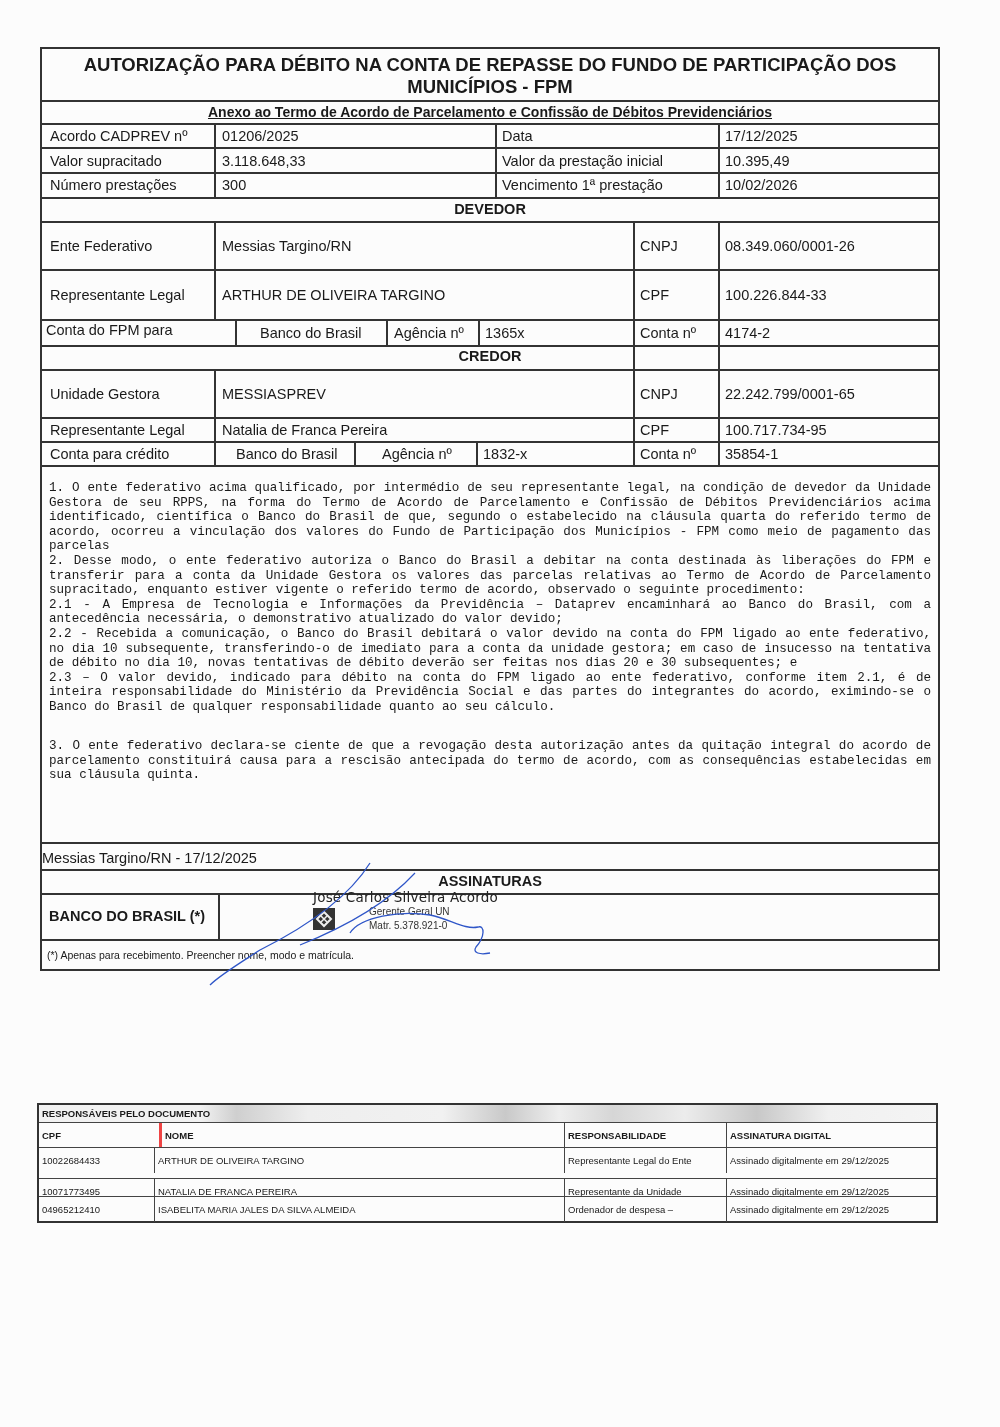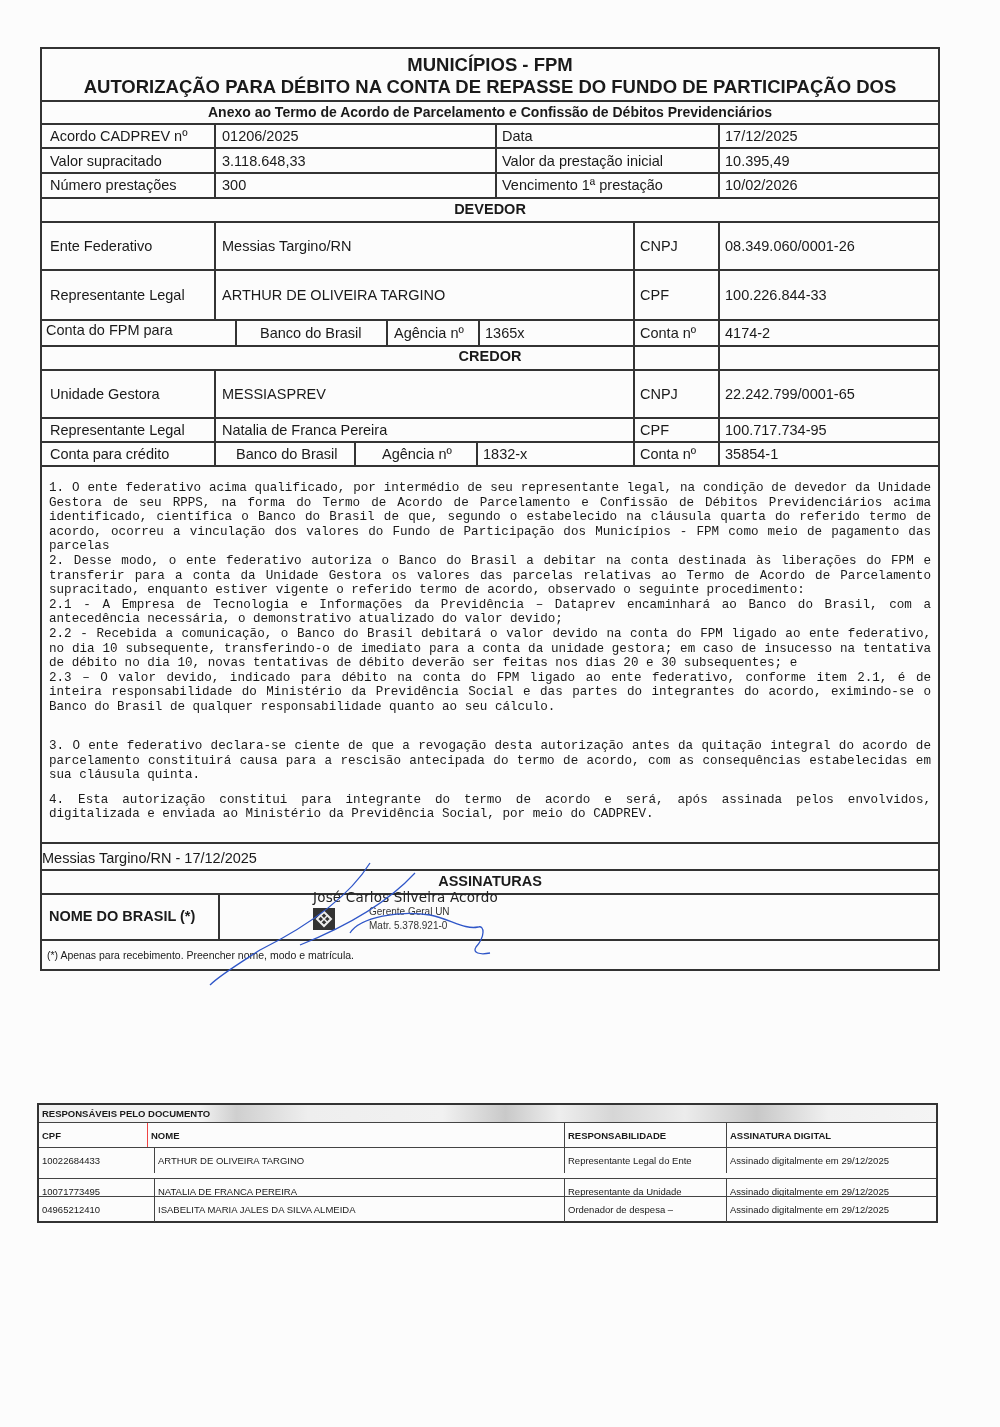--- a/index.html
+++ b/index.html
@@ -7,39 +7,39 @@
     width:1000px; height:1427px; background:#fcfcfc; position:relative;
     font-family:"Liberation Sans", sans-serif; color:#1a1a1a; overflow:hidden;
   }
   .abs { position:absolute; box-sizing:border-box; }
   .frame { left:40px; top:47px; width:900px; height:924px; border:2px solid #333; }
   .hline { position:absolute; left:0; right:0; height:0; border-top:2px solid #333; }
   .vline { position:absolute; width:0; border-left:2px solid #333; }
   .cell { position:absolute; font-size:14.5px; line-height:18px; white-space:nowrap; }
   .title { position:absolute; left:0; right:0; top:5px; text-align:center;
     font-weight:bold; font-size:18.5px; line-height:22px; }
-  .subtitle { position:absolute; left:0; right:0; text-align:center; font-weight:bold; font-size:14px; }
+  .subtitle { position:absolute; left:0; right:0; text-align:center; font-weight:bold; font-size:14px;text-decoration:underline; }
   .sec { position:absolute; left:0; right:0; text-align:center; font-weight:bold; font-size:14.5px; }
   .body-text { position:absolute; left:7px; right:7px; font-size:12.6px; line-height:14.6px; text-align:justify;font-family:Liberation Mono, monospace; }
   .body-text p { margin:0; }
   .gap { height:14.6px; }
   .resp { left:37px; top:1103px; width:901px; height:120px; border:2px solid #333; font-size:9.5px; }
   .resp .row { position:absolute; left:0; right:0; border-top:1px solid #444; }
   .resp .c { position:absolute; top:0; bottom:0; display:flex; align-items:center; padding-left:3px; box-sizing:border-box; }
   .resp .hd { font-weight:bold; }
   .shade { position:absolute; top:0; height:17px; left:0; right:0;
     background:linear-gradient(90deg,#f2f2f2 0%,#f2f2f2 18%,#cfcfcf 22%,#eee 30%,#f1f1f1 45%,#c9c9c9 52%,#eee 58%,#d6d6d6 64%,#ececec 72%,#c8c8c8 80%,#f0f0f0 88%,#f4f4f4 100%); }
 </style>
 </head>
 <body>
 
 <div class="abs frame">
   <div class="title">
+    <div>AUTORIZAÇÃO PARA DÉBITO NA CONTA DE REPASSE DO FUNDO DE PARTICIPAÇÃO DOS</div>
     <div>MUNICÍPIOS - FPM</div>
-    <div>AUTORIZAÇÃO PARA DÉBITO NA CONTA DE REPASSE DO FUNDO DE PARTICIPAÇÃO DOS</div>
   </div>
   <div class="hline" style="top:51px"></div>
   <div class="subtitle" style="top:55px">Anexo ao Termo de Acordo de Parcelamento e Confissão de Débitos Previdenciários</div>
   <div class="hline" style="top:74px"></div>
 
   <div class="vline" style="left:172px;top:74px;height:74px"></div>
   <div class="vline" style="left:453px;top:74px;height:74px"></div>
   <div class="vline" style="left:676px;top:74px;height:74px"></div>
   <div class="hline" style="top:98px"></div>
   <div class="hline" style="top:123px"></div>
@@ -111,30 +111,29 @@
   <div class="body-text" style="top:432px">
     <p>1.     O ente federativo acima qualificado, por intermédio de seu representante legal, na condição de devedor da Unidade Gestora de seu RPPS, na forma do Termo de Acordo de Parcelamento e Confissão de Débitos Previdenciários acima identificado, científica o Banco do Brasil de que, segundo o estabelecido na cláusula quarta do referido termo de acordo, ocorreu a vinculação dos valores do Fundo de Participação dos Municípios - FPM como meio de pagamento das parcelas</p>
     <p>2.     Desse modo, o ente federativo autoriza o Banco do Brasil a debitar na conta destinada às liberações do FPM e transferir para a conta da Unidade Gestora os valores das parcelas relativas ao Termo de Acordo de Parcelamento supracitado, enquanto estiver vigente o referido termo de acordo, observado o seguinte procedimento:</p>
     <p>2.1 - A Empresa de Tecnologia e Informações da Previdência – Dataprev encaminhará ao Banco do Brasil, com a antecedência necessária, o demonstrativo atualizado do valor devido;</p>
     <p>2.2 - Recebida a comunicação, o Banco do Brasil debitará o valor devido na conta do FPM ligado ao ente federativo, no dia 10 subsequente, transferindo-o de imediato para a conta da unidade gestora; em caso de insucesso na tentativa de débito no dia 10, novas tentativas de débito deverão ser feitas nos dias 20 e 30 subsequentes; e</p>
     <p>2.3 – O valor devido, indicado para débito na conta do FPM ligado ao ente federativo, conforme item 2.1, é de inteira responsabilidade do Ministério da Previdência Social e das partes do integrantes do acordo, eximindo-se o Banco do Brasil de qualquer responsabilidade quanto ao seu cálculo.</p>
     <div class="gap"></div>
       <div class="gap" style="height:10px"></div>
     <p>3.     O ente federativo declara-se ciente de que a revogação desta autorização antes da quitação integral do acordo de parcelamento constituirá causa para a rescisão antecipada do termo de acordo, com as consequências estabelecidas em sua cláusula quinta.</p>
     <div class="gap" style="height:10px"></div>
-    <p>4.     Esta autorização constitui para integrante do termo de acordo e será, após assinada pelos envolvidos, digitalizada e enviada ao Ministério da Previdência Social, por meio do CADPREV.</p>
   </div>
 
   <div class="hline" style="top:793px"></div>
   <div class="cell" style="left:0;right:0;top:800px;text-align:left">Messias Targino/RN - 17/12/2025</div>
   <div class="hline" style="top:820px"></div>
   <div class="sec" style="top:824px">ASSINATURAS</div>
   <div class="hline" style="top:844px"></div>
   <div class="vline" style="left:176px;top:844px;height:46px"></div>
-  <div class="cell" style="left:7px;top:858px;font-weight:bold">NOME DO BRASIL (*)</div>
+  <div class="cell" style="left:7px;top:858px;font-weight:bold">BANCO DO BRASIL (*)</div>
   <div class="hline" style="top:890px"></div>
   <div class="cell" style="left:5px;top:897px;font-size:10.5px">(*) Apenas para recebimento. Preencher nome, modo e matrícula.</div>
 </div>
 
 <div class="abs" style="left:313px;top:889px;font-size:13.5px;font-family:'DejaVu Sans',sans-serif;color:#222;letter-spacing:0.2px">José Carlos Silveira Acordo</div>
 <div class="abs" style="left:313px;top:908px;width:22px;height:22px;background:#333">
   <svg width="22" height="22" viewBox="0 0 22 22">
       <path d="M4 11 L11 4 L18 11 L11 18 Z" fill="none" stroke="#eee" stroke-width="2"></path>
       <path d="M8 8 L14 14 M8 14 L14 8" stroke="#eee" stroke-width="1.5"></path>
     </svg>
@@ -146,21 +145,21 @@
   <path d="M170 8 C150 40 110 70 60 95 C40 108 20 120 10 130" fill="none" stroke="#2f56c8" stroke-width="1.3"></path>
   <path d="M215 18 C190 45 150 70 100 90" fill="none" stroke="#2f56c8" stroke-width="1.2"></path>
   <path d="M150 78 C160 62 200 55 230 60 C250 64 265 75 278 72 C285 70 285 82 276 92 C272 98 280 100 290 98" fill="none" stroke="#2f56c8" stroke-width="1.3"></path>
 </svg>
 
 <div class="abs resp">
   <div class="shade"></div>
   <div class="c hd" style="left:0;top:0;height:17px;position:absolute">RESPONSÁVEIS PELO DOCUMENTO</div>
   <div class="row" style="top:17px;height:25px">
     <div class="c hd" style="left:0;width:115px">CPF</div>
-    <div class="c hd" style="left:108px;width:410px;border-left:1px solid #ef4444">NOME</div>
+    <div class="c hd" style="left:120px;width:410px;border-left:3px solid #ef4444">NOME</div>
     <div class="c hd" style="left:525px;width:162px;border-left:1px solid #444">RESPONSABILIDADE</div>
     <div class="c hd" style="left:687px;right:0;border-left:1px solid #444">ASSINATURA DIGITAL</div>
   </div>
   <div class="row" style="top:42px;height:25px">
     <div class="c" style="left:0;width:115px">10022684433</div>
     <div class="c" style="left:115px;width:410px;border-left:1px solid #444">ARTHUR DE OLIVEIRA TARGINO</div>
     <div class="c" style="left:525px;width:162px;border-left:1px solid #444">Representante Legal do Ente</div>
     <div class="c" style="left:687px;right:0;border-left:1px solid #444">Assinado digitalmente em 29/12/2025</div>
   </div>
   <div class="row" style="top:73px;height:24px">

